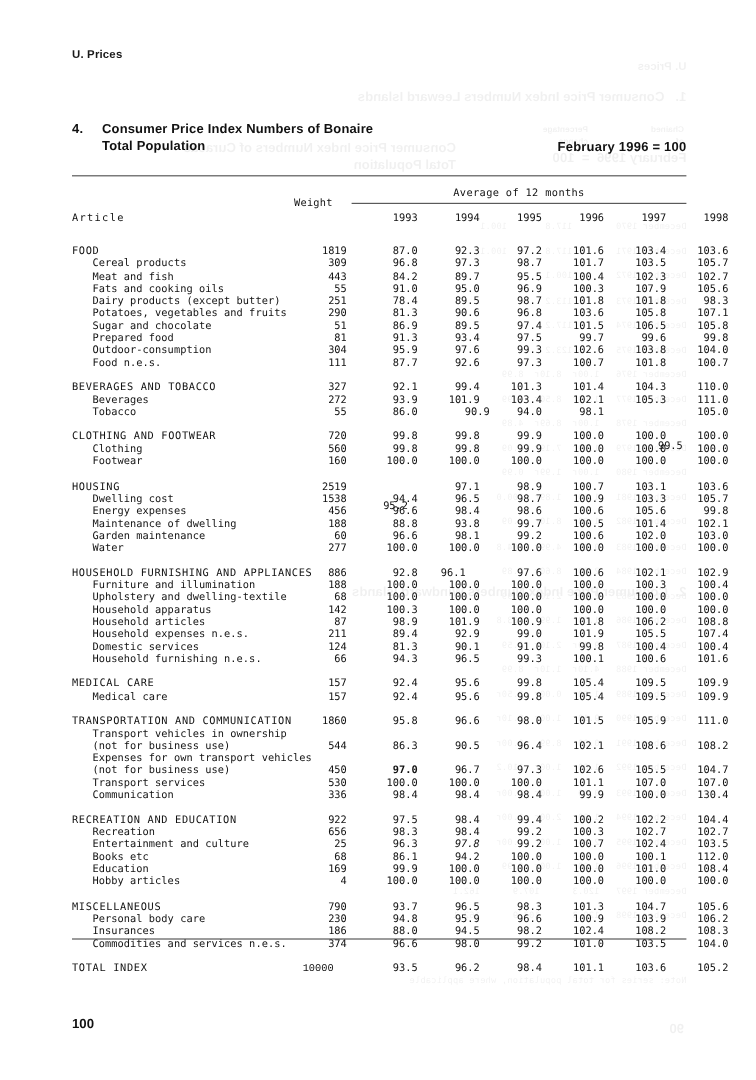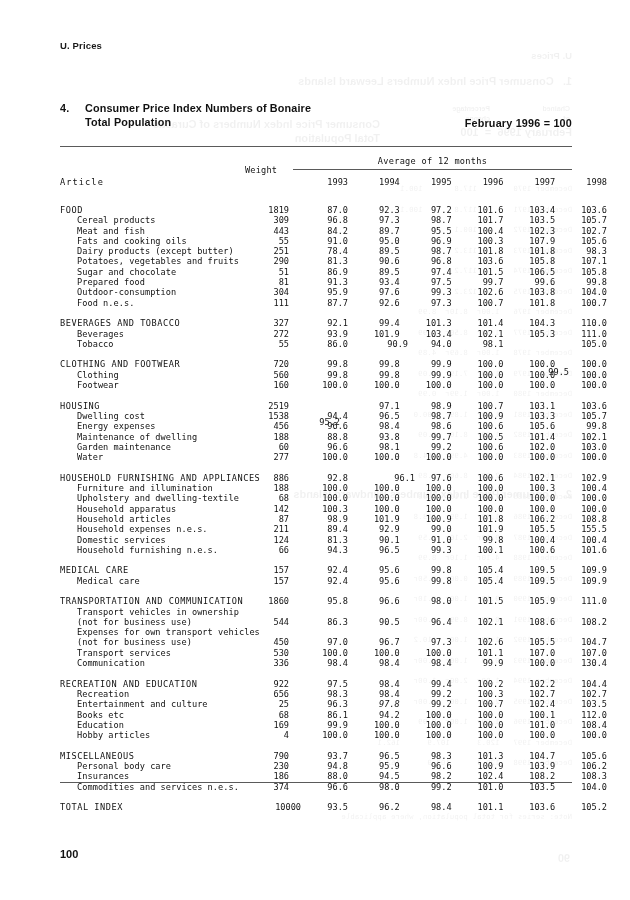--- a/index.html
+++ b/index.html
@@ -500,21 +500,21 @@
       <div class="val" style="left: 355.6px;">100.0</div>
       <div class="val" style="left: 407.4px;">100.0</div>
       <div class="val" style="left: 459.2px;">100.0</div>
       <div class="val" style="left: 511px;">100.0</div>
     </div>
     <div class="row gap"></div>
     <div class="row">
       <div class="article major">HOUSEHOLD FURNISHING AND APPLIANCES</div>
       <div class="weight" style="left: 185px;">886</div>
       <div class="val" style="left: 252px;">92.8</div>
-      <div class="val" style="left: 319px;">96.1</div>
+      <div class="val" style="left: 292px;">96.1</div>
       <div class="val" style="left: 355.6px;">97.6</div>
       <div class="val" style="left: 407.4px;">100.6</div>
       <div class="val" style="left: 459.2px;">102.1</div>
       <div class="val" style="left: 511px;">102.9</div>
     </div>
     <div class="row">
       <div class="article sub">Furniture and illumination</div>
       <div class="weight" style="left: 185px;">188</div>
       <div class="val" style="left: 252px;">100.0</div>
       <div class="val" style="left: 303.8px;">100.0</div>
@@ -554,21 +554,21 @@
       <div class="val" style="left: 511px;">108.8</div>
     </div>
     <div class="row">
       <div class="article sub">Household expenses n.e.s.</div>
       <div class="weight" style="left: 185px;">211</div>
       <div class="val" style="left: 252px;">89.4</div>
       <div class="val" style="left: 303.8px;">92.9</div>
       <div class="val" style="left: 355.6px;">99.0</div>
       <div class="val" style="left: 407.4px;">101.9</div>
       <div class="val" style="left: 459.2px;">105.5</div>
-      <div class="val" style="left: 511px;">155.5</div>
+      <div class="val" style="left: 511px;">107.4</div>
     </div>
     <div class="row">
       <div class="article sub">Domestic services</div>
       <div class="weight" style="left: 185px;">124</div>
       <div class="val" style="left: 252px;">81.3</div>
       <div class="val" style="left: 303.8px;">90.1</div>
       <div class="val" style="left: 355.6px;">91.0</div>
       <div class="val" style="left: 407.4px;">99.8</div>
       <div class="val" style="left: 459.2px;">100.4</div>
       <div class="val" style="left: 511px;">100.4</div>
@@ -627,21 +627,21 @@
       <div class="val" style="left: 407.4px;">102.1</div>
       <div class="val" style="left: 459.2px;">108.6</div>
       <div class="val" style="left: 511px;">108.2</div>
     </div>
     <div class="row">
       <div class="article cont">Expenses for own transport vehicles</div>
     </div>
     <div class="row">
       <div class="article sub">(not for business use)</div>
       <div class="weight" style="left: 185px;">450</div>
-      <div class="val" style="left: 252px;">97.0</div>
+      <div class="val" style="left: 252px; font-weight: bold;">97.0</div>
       <div class="val" style="left: 303.8px;">96.7</div>
       <div class="val" style="left: 355.6px;">97.3</div>
       <div class="val" style="left: 407.4px;">102.6</div>
       <div class="val" style="left: 459.2px;">105.5</div>
       <div class="val" style="left: 511px;">104.7</div>
     </div>
     <div class="row">
       <div class="article sub">Transport services</div>
       <div class="weight" style="left: 185px;">530</div>
       <div class="val" style="left: 252px;">100.0</div>
@@ -759,21 +759,21 @@
       <div class="val" style="left: 252px;">96.6</div>
       <div class="val" style="left: 303.8px;">98.0</div>
       <div class="val" style="left: 355.6px;">99.2</div>
       <div class="val" style="left: 407.4px;">101.0</div>
       <div class="val" style="left: 459.2px;">103.5</div>
       <div class="val" style="left: 511px;">104.0</div>
     </div>
     <div class="row gap"></div>
     <div class="row">
       <div class="article major">TOTAL INDEX</div>
-      <div class="weight" style="left: 197px;">10000</div>
+      <div class="weight" style="left: 174px; font-family: Liberation Mono, monospace;">10000</div>
       <div class="val" style="left: 252px;">93.5</div>
       <div class="val" style="left: 303.8px;">96.2</div>
       <div class="val" style="left: 355.6px;">98.4</div>
       <div class="val" style="left: 407.4px;">101.1</div>
       <div class="val" style="left: 459.2px;">103.6</div>
       <div class="val" style="left: 511px;">105.2</div>
     </div>
   </div>
 
 <div id="page-number">100</div>

